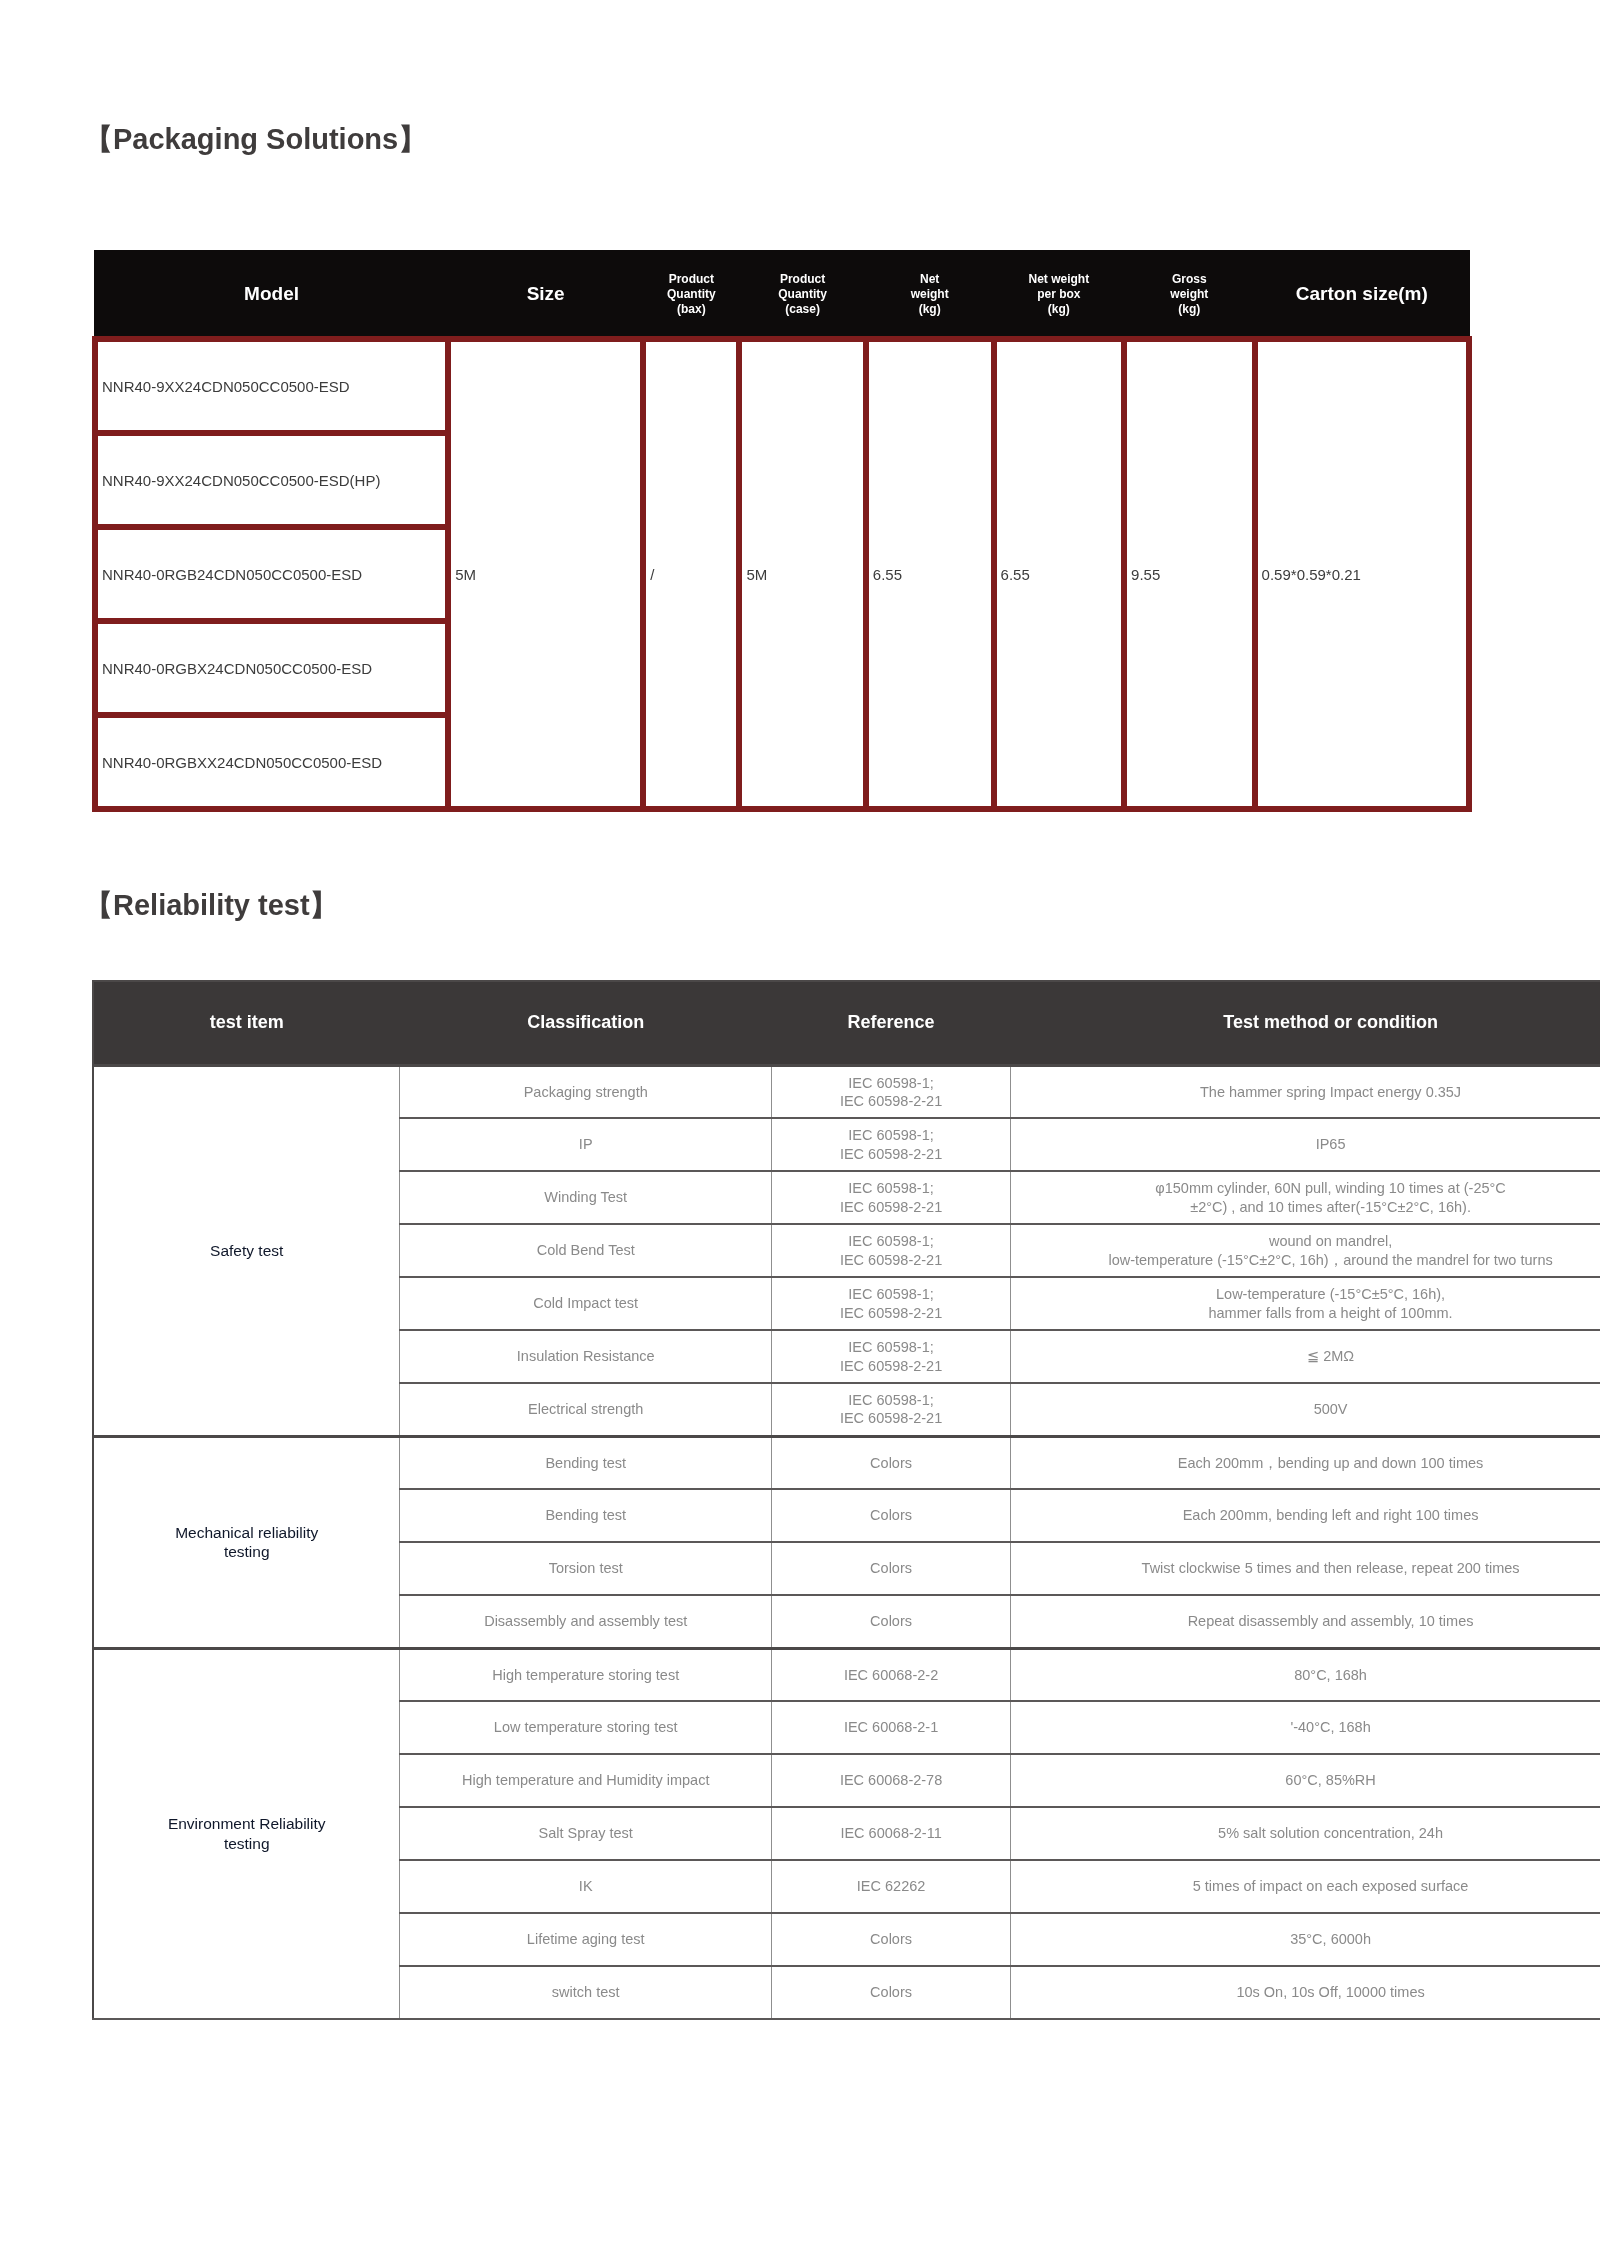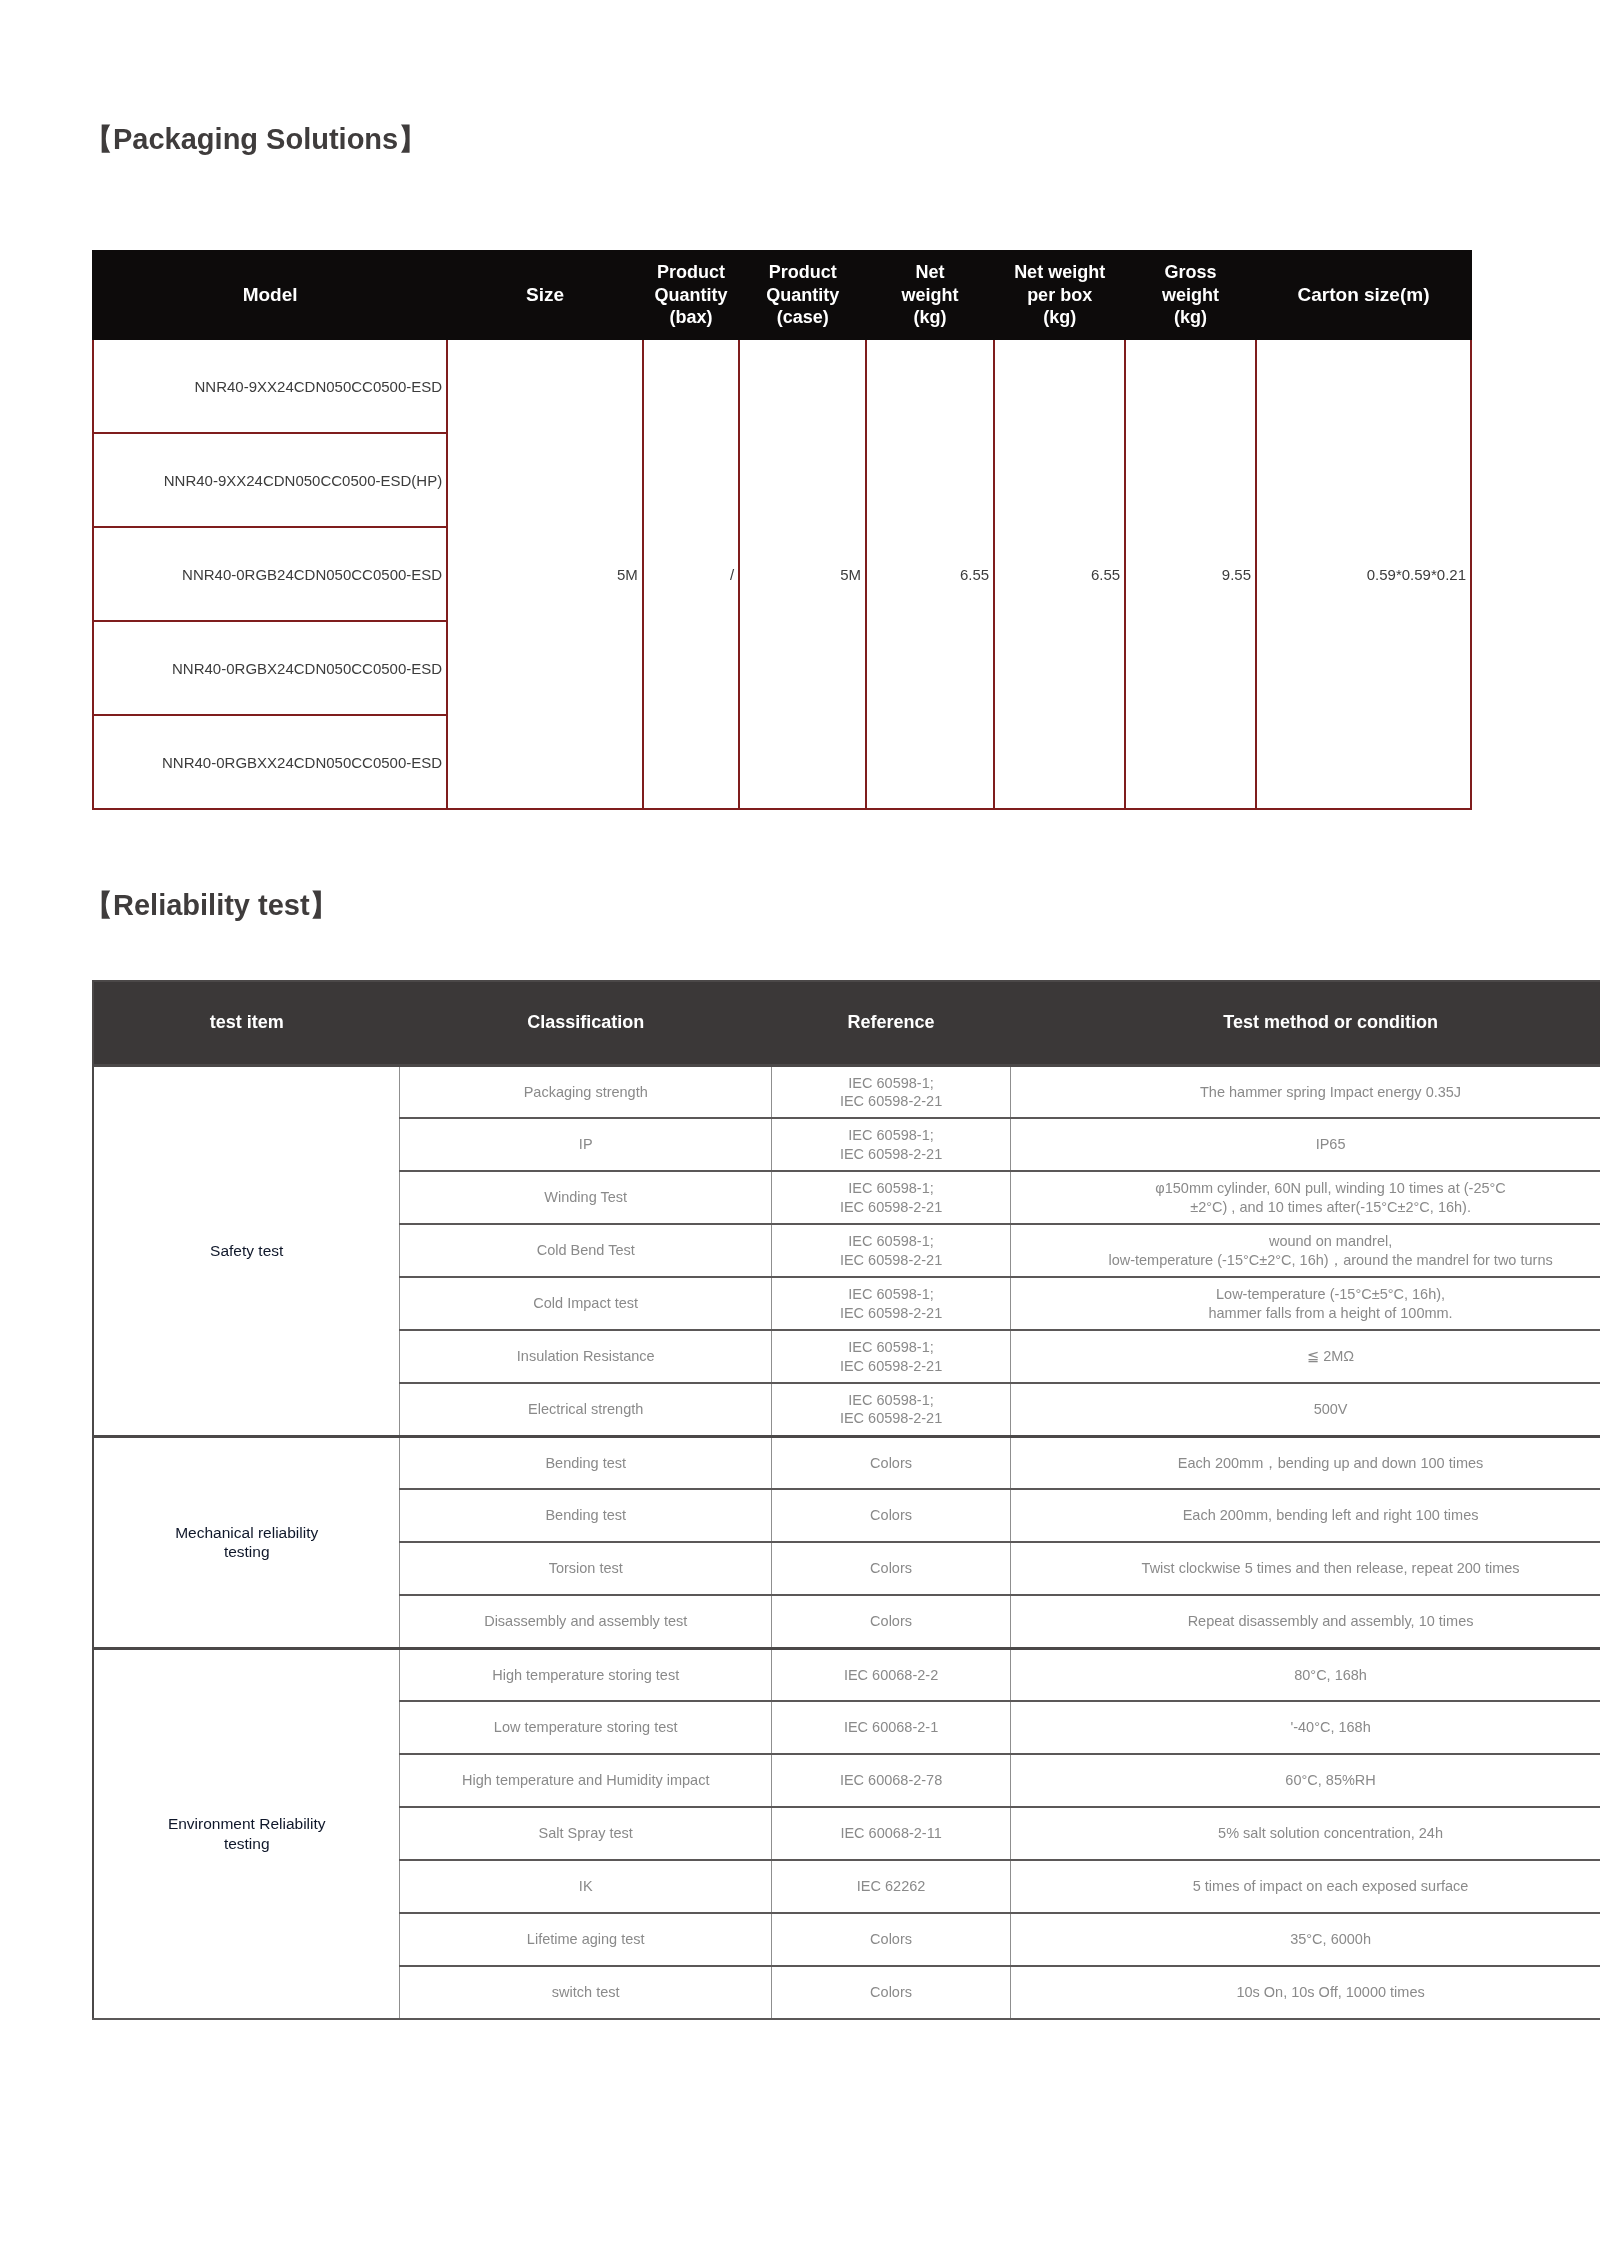--- a/index.html
+++ b/index.html
@@ -36,25 +36,25 @@
     font-weight: bold;
     font-size: 19px;
     height: 88px;
     text-align: center;
     vertical-align: middle;
     white-space: pre-line;
     line-height: 1.25;
     border: 2px solid #0d0b0b;
     padding: 0 2px;
   }
-  .pkg-table th.th-sm { font-size: 18px; }
+  .pkg-table th.th-sm { font-size: 12px; }
   .pkg-table td {
-    border: 2px solid #7f1d1d;
+    border: 6px solid #7f1d1d;
     height: 94px;
-    text-align: right;
+    text-align: left;
     vertical-align: middle;
     font-size: 15px;
     color: #3c3c3c;
     white-space: pre-line;
     padding: 0 4px;
     background: #ffffff;
   }
 
   
   .rel-table { left: 92px; top: 980px; width: 1560px; border: 2px solid #4b4848; }

